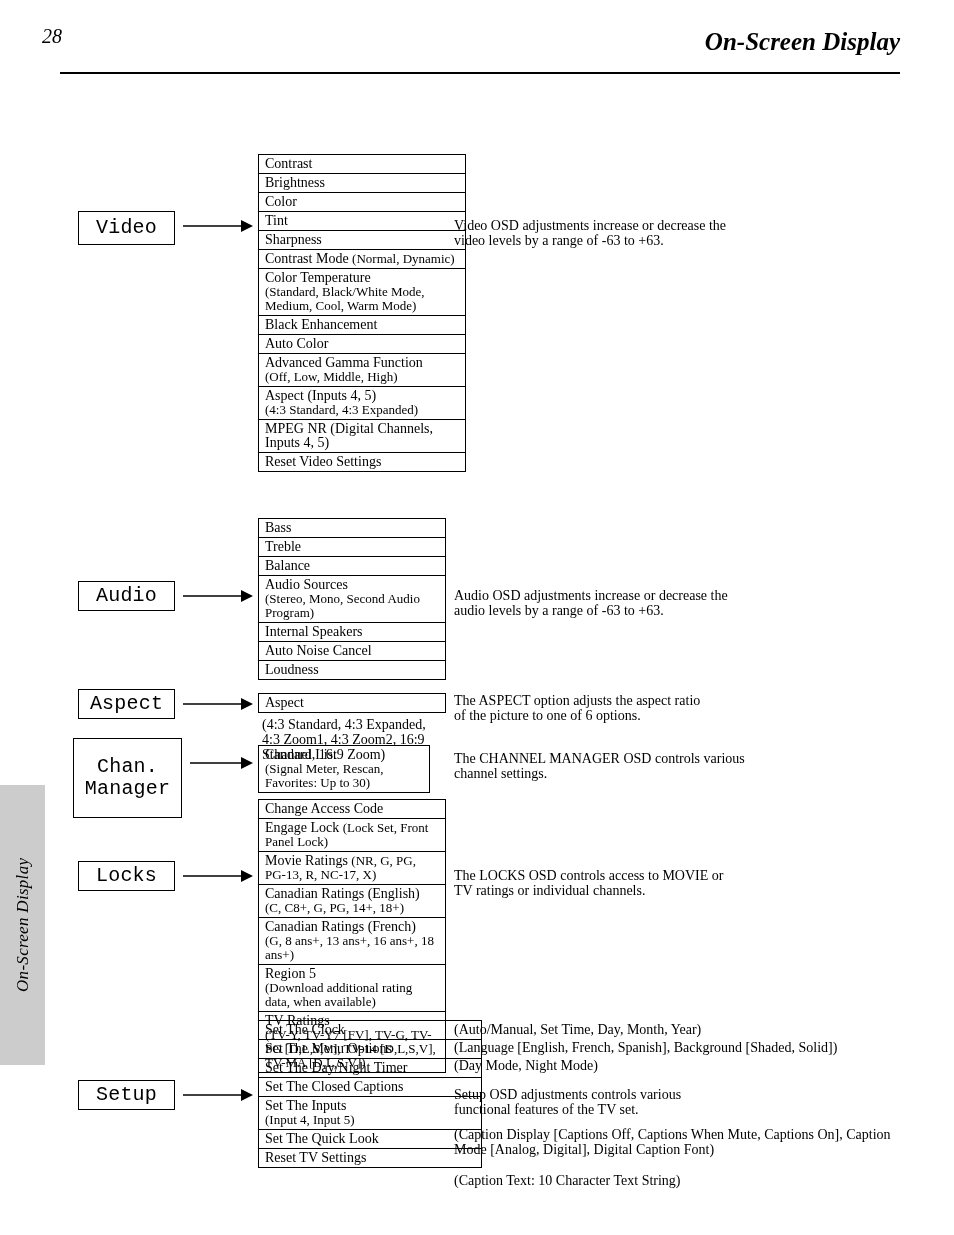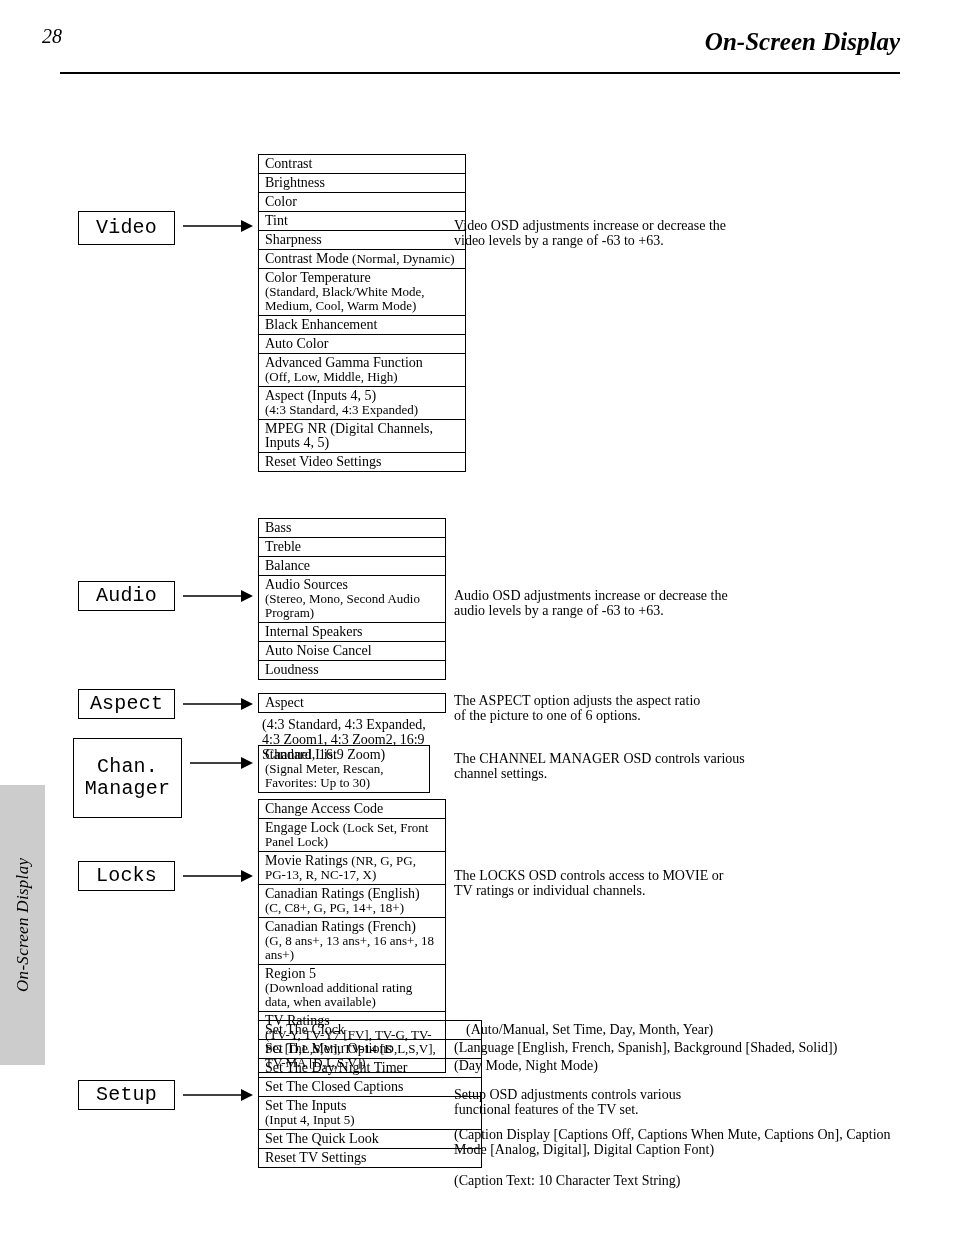--- a/index.html
+++ b/index.html
@@ -140,17 +140,17 @@
   <div class="row"><span>Set The Day/Night Timer</span></div>
   <div class="row"><span>Set The Closed Captions</span></div>
   <div class="row"><span>Set The Inputs</span><br><span class="note">(Input 4, Input 5)</span></div>
   <div class="row"><span>Set The Quick Look</span></div>
   <div class="row"><span>Reset TV Settings</span></div>
 </div>
 <div class="desc" style="top:1087px;">
   <span>Setup OSD adjustments controls various</span><br><span>functional features of the TV set.</span>
 </div>
 
-<div class="desc note" style="left:454px;top:1022px;width:440px;margin-left:12px;"><span>(Auto/Manual, Set Time, Day, Month, Year)</span></div>
+<div class="desc note" style="left:454px;top:1022px;width:440px;"><span>(Auto/Manual, Set Time, Day, Month, Year)</span></div>
 <div class="desc note" style="left:454px;top:1040px;width:440px;"><span>(Language [English, French, Spanish], Background [Shaded, Solid])</span></div>
 <div class="desc note" style="left:454px;top:1058px;width:440px;"><span>(Day Mode, Night Mode)</span></div>
 <div class="desc note" style="left:454px;top:1127px;width:440px;"><span>(Caption Display [Captions Off, Captions When Mute, Captions On], Caption Mode [Analog, Digital], Digital Caption Font)</span></div>
 <div class="desc note" style="left:454px;top:1173px;width:440px;"><span>(Caption Text: 10 Character Text String)</span></div>
 
 </body></html>

